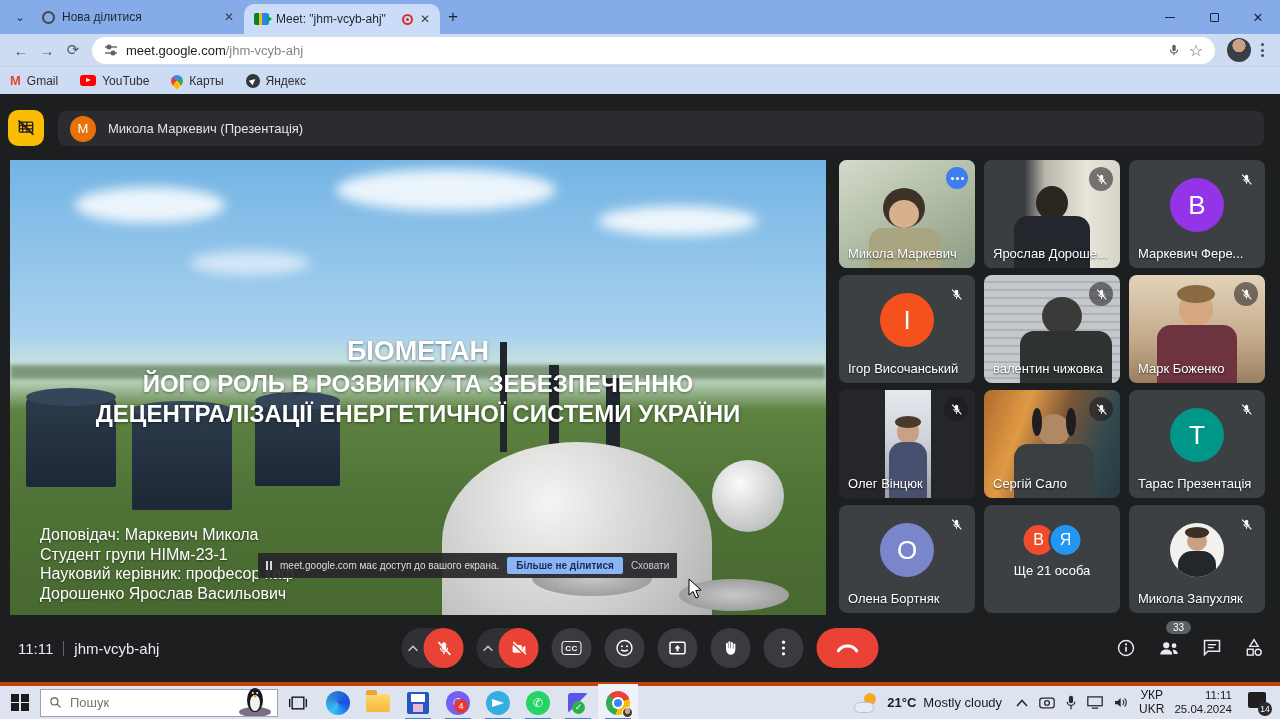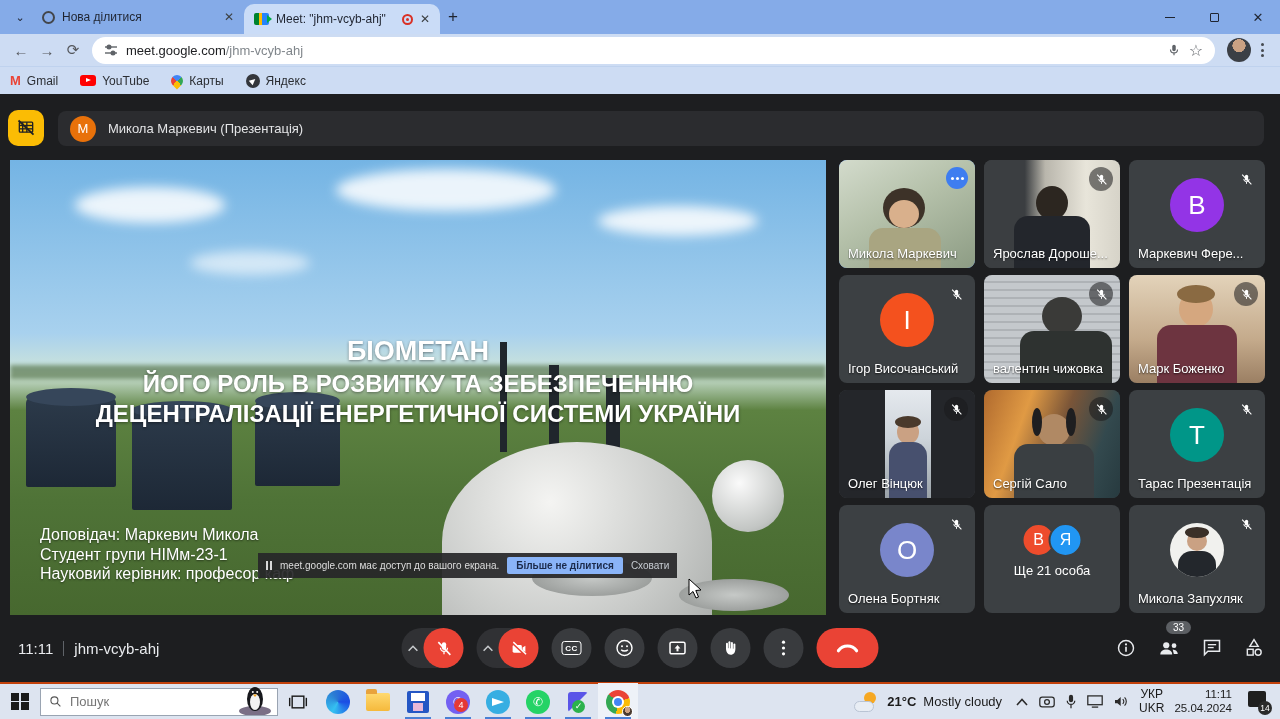--- a/index.html
+++ b/index.html
@@ -110,21 +110,21 @@
   .chev { width:22px; display:flex; justify-content:center; color:#c7cacd; }
   .cbtn { width:40px; height:40px; border-radius:50%; display:flex; align-items:center; justify-content:center; background:#393b3e; }
   .cbtn.red { background:#ea4335; }
   .endcall { width:62px; height:40px; border-radius:20px; background:#ea4335; display:flex; align-items:center; justify-content:center; }
   .cc-glyph { border:1.7px solid #fff; border-radius:3px; width:20px; height:14px; color:#fff; font-size:8px; font-weight:bold; display:flex; align-items:center; justify-content:center; letter-spacing:.5px; }
   .meet-right { position:absolute; right:16px; display:flex; align-items:center; gap:22px; }
   .mr-ic { position:relative; display:flex; }
   .count-badge { position:absolute; top:-17px; left:8px; background:#5c5f63; color:#fff; font-size:10px; border-radius:8px; padding:1px 7px; }
 
   
-  #taskbar { position:absolute; left:0; bottom:0; width:1280px; height:37px; background:#dde4f0; display:flex; align-items:center; border-top:2px solid #c2410c; }
+  #taskbar { position:absolute; left:0; bottom:0; width:1280px; height:37px; background:#dde4f0; display:flex; align-items:center; border-top:4px solid #c2410c; }
   .start { width:40px; height:37px; display:flex; align-items:center; justify-content:center; }
   .win-logo { display:grid; grid-template-columns:8px 8px; grid-template-rows:8px 8px; gap:1.5px; }
   .win-logo i { background:#1a1a1a; }
   .searchbox { position:relative; width:238px; height:28px; background:#fff; border:1px solid #9aa4b2; display:flex; align-items:center; padding-left:8px; gap:8px; }
   .searchbox input { border:none; outline:none; font-size:13px; width:140px; font-family:"Liberation Sans",sans-serif; background:transparent; color:#333; }
   .penguin { position:absolute; right:2px; bottom:0; width:40px; height:32px; }
   .tb-ic { width:40px; height:37px; display:flex; align-items:center; justify-content:center; position:relative; }
   .tb-ic.running:after { content:""; position:absolute; left:7px; right:7px; bottom:0; height:3px; background:#4a7fd4; }
   .tb-ic.active { background:#eef2f8; }
   .edge-ic { width:24px; height:24px; border-radius:50%; background:conic-gradient(from 210deg,#35c1f1,#2b7cd3,#1b4de4,#35c1f1); }
@@ -275,20 +275,21 @@
 
       <div class="slide-title">
         <div class="l1">БІОМЕТАН</div>
         <div class="l2">ЙОГО РОЛЬ В РОЗВИТКУ ТА ЗЕБЕЗПЕЧЕННЮ</div>
         <div class="l3">ДЕЦЕНТРАЛІЗАЦІЇ ЕНЕРГЕТИЧНОЇ СИСТЕМИ УКРАЇНИ</div>
       </div>
       <div class="slide-footer">
         <div>Доповідач: Маркевич Микола</div>
         <div>Студент групи НІМм-23-1</div>
         <div>Науковий керівник: професор каф</div>
+        <div>Дорошенко Ярослав Васильович</div>
       </div>
 
       <div class="share-note">
         <span class="pause-ic">
             <i></i>
             <i></i>
           </span>
         <span class="share-msg">meet.google.com має доступ до вашого екрана.</span>
         <span class="share-stop">Більше не ділитися</span>
         <span class="share-hide">Сховати</span>

